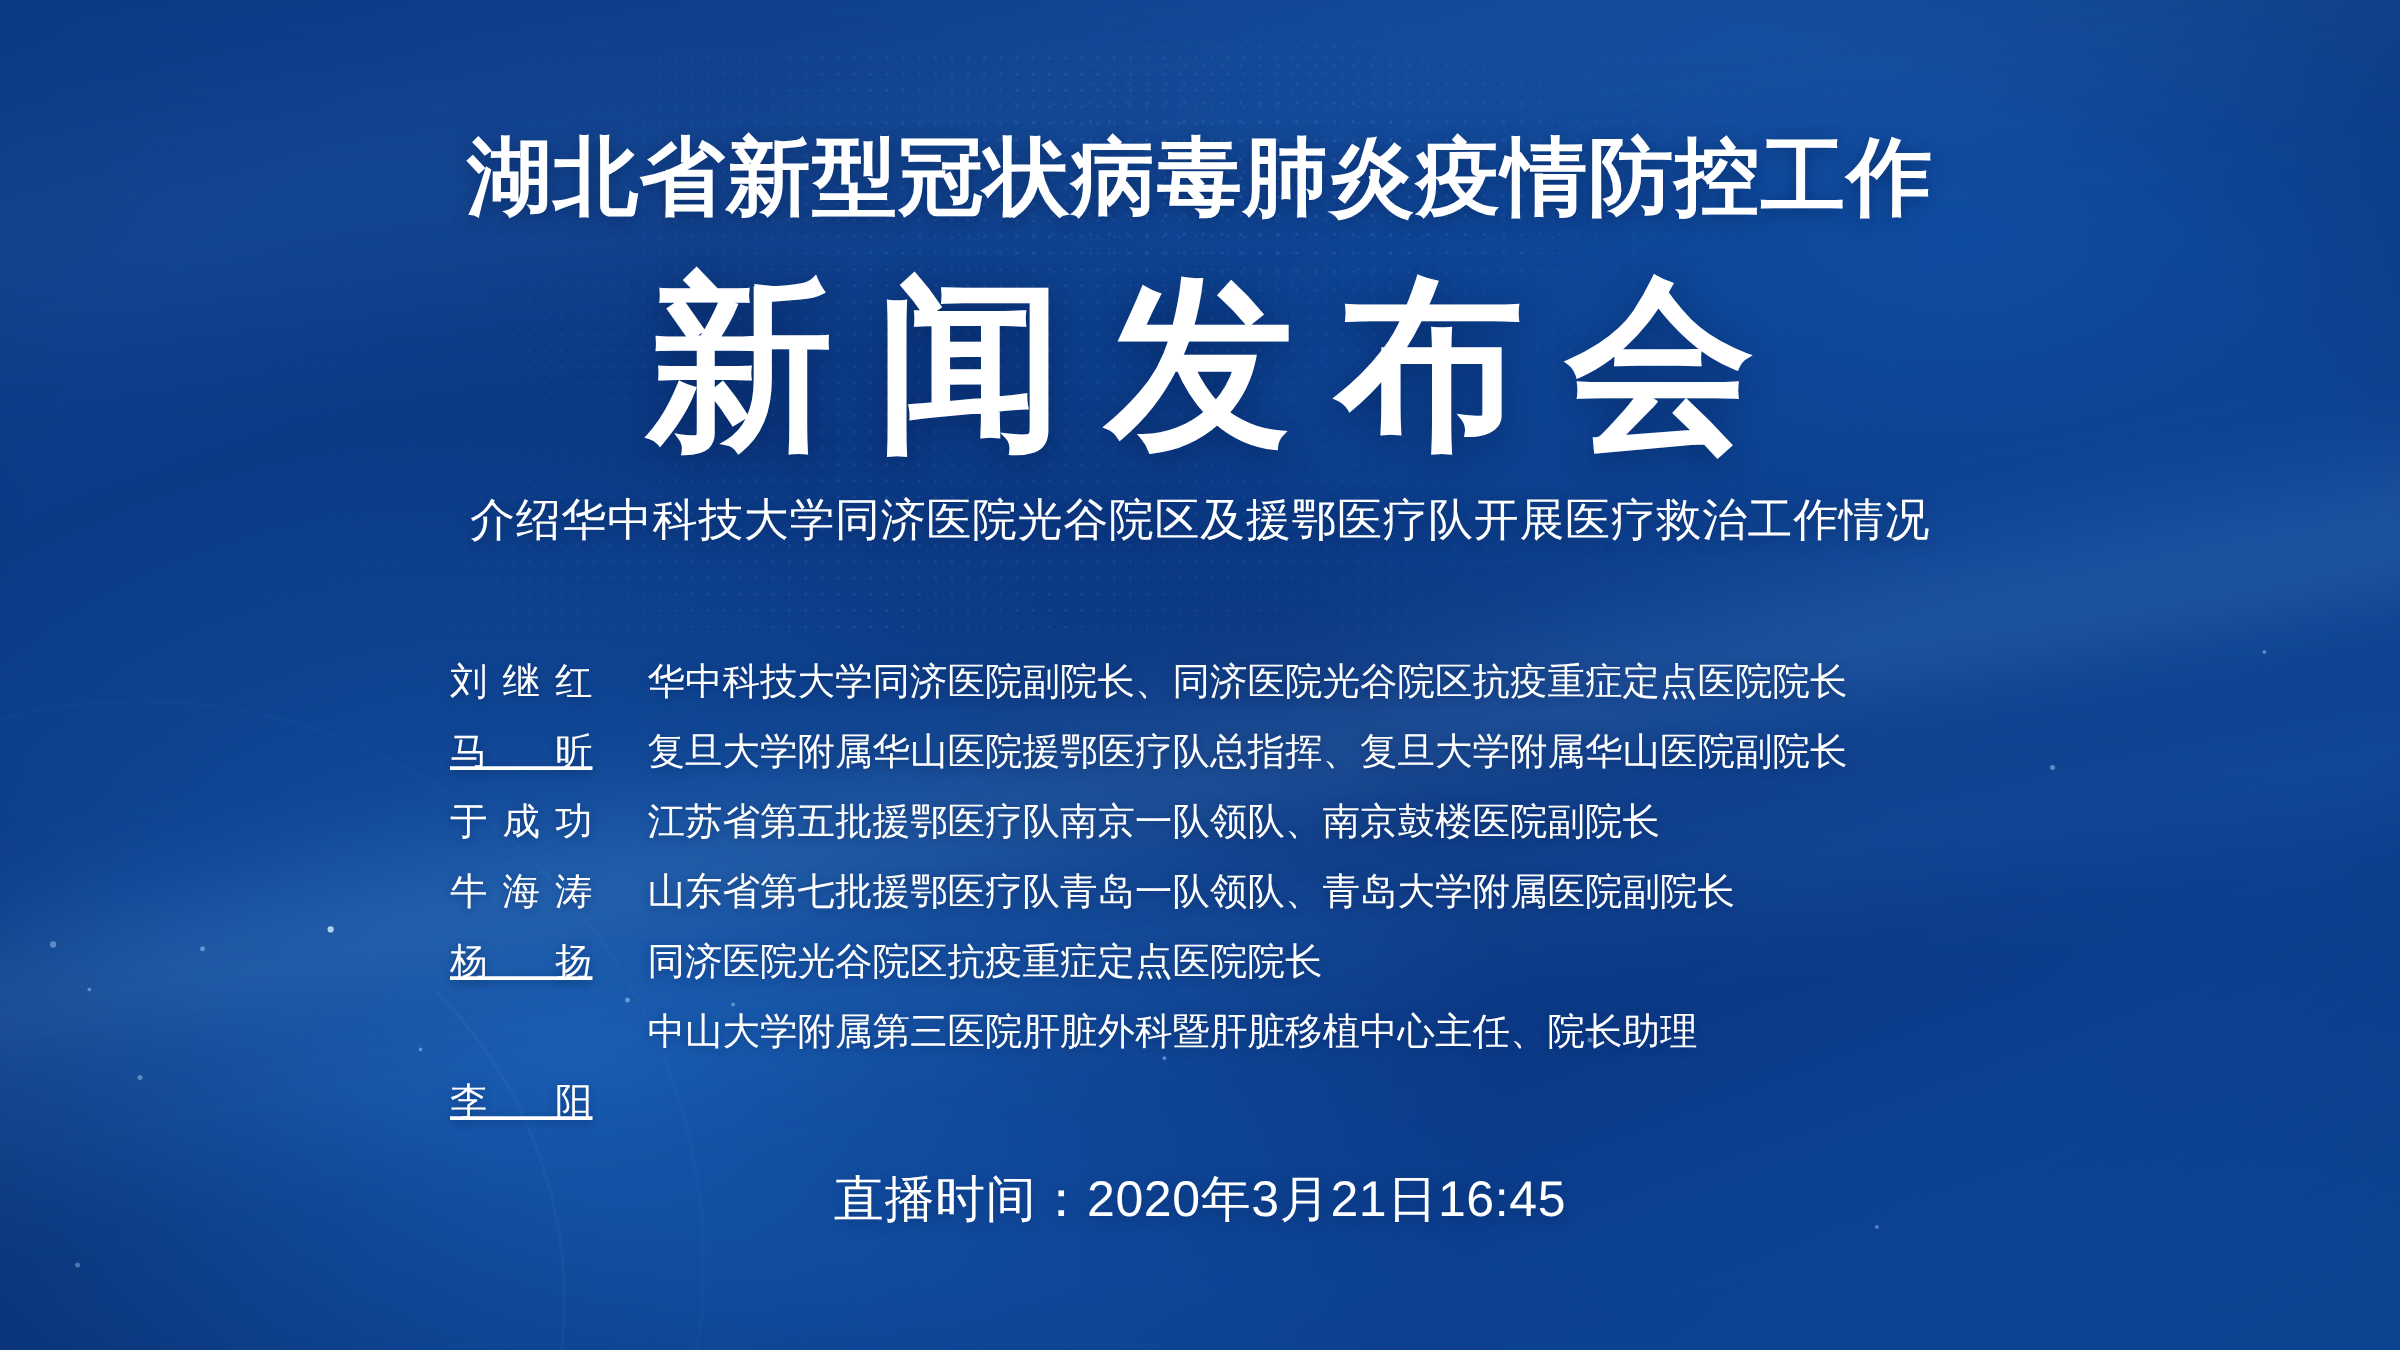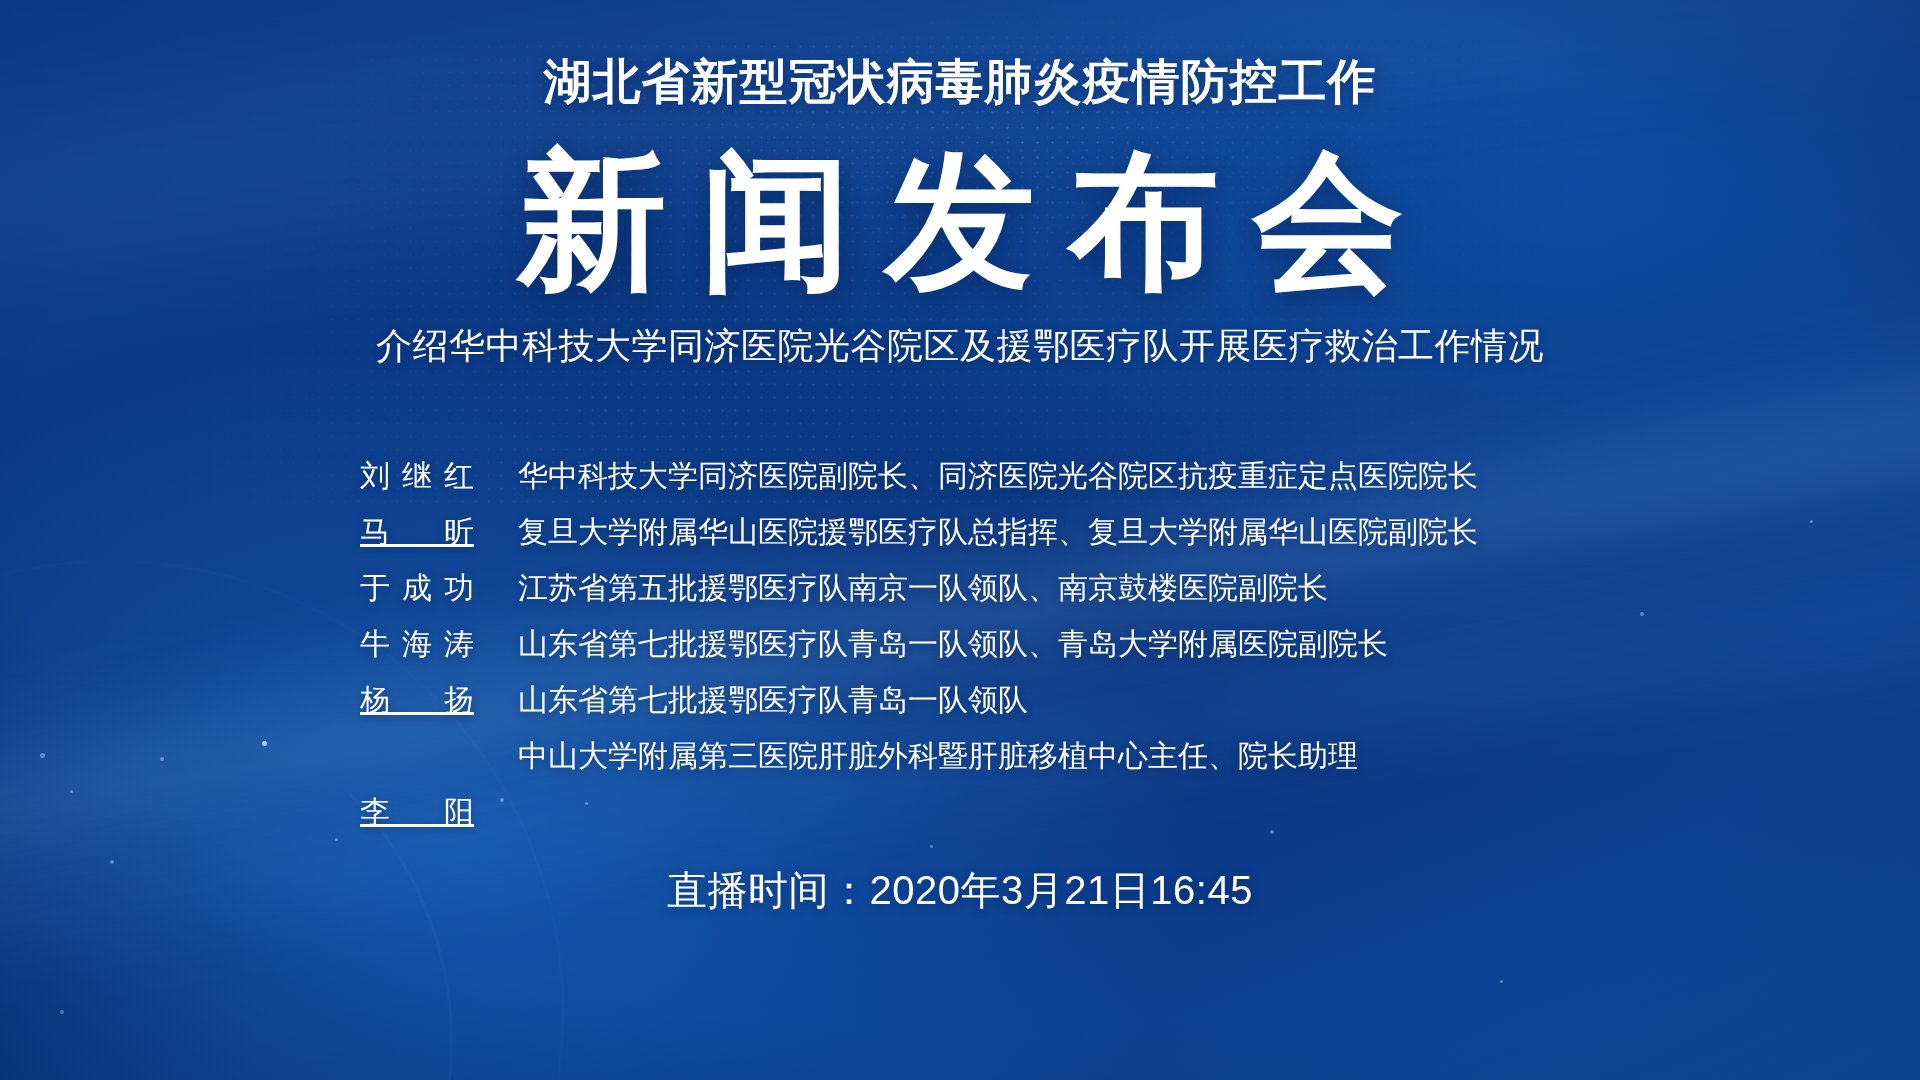--- a/index.html
+++ b/index.html
@@ -133,22 +133,22 @@
   
   .content {
     position: absolute;
     inset: 0;
     display: flex;
     flex-direction: column;
     align-items: center;
   }
 
   .eyebrow-title {
-    margin-top: 58px;
-    font-size: 48px;
+    margin-top: 108px;
+    font-size: 68px;
     line-height: 1;
     font-weight: 900;
     color: #ffffff;
     letter-spacing: 1px;
     white-space: nowrap;
     text-shadow: 0 3px 14px rgba(0,24,70,0.45);
   }
 
   .main-title {
     margin-top: 34px;
@@ -286,21 +286,21 @@
       <div class="speaker-row">
         <div class="speaker-name">牛海涛</div>
         <div class="speaker-titles">
           <div class="speaker-title-line">山东省第七批援鄂医疗队青岛一队领队、青岛大学附属医院副院长</div>
         </div>
       </div>
 
       <div class="speaker-row">
         <div class="speaker-name name2">杨　扬</div>
         <div class="speaker-titles">
-          <div class="speaker-title-line">山东省第七批援鄂医疗队青岛一队领队</div>
+          <div class="speaker-title-line">同济医院光谷院区抗疫重症定点医院院长</div>
           <div class="speaker-title-line">中山大学附属第三医院肝脏外科暨肝脏移植中心主任、院长助理</div>
         </div>
       </div>
 
       <div class="speaker-row">
         <div class="speaker-name name2">李　阳</div>
       </div>
 
     </div>
 

